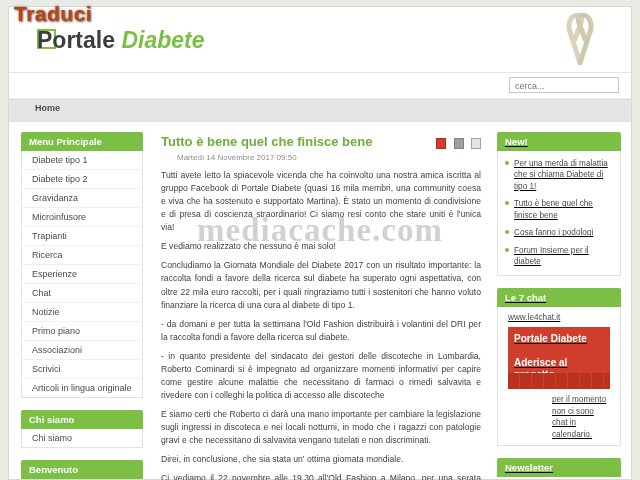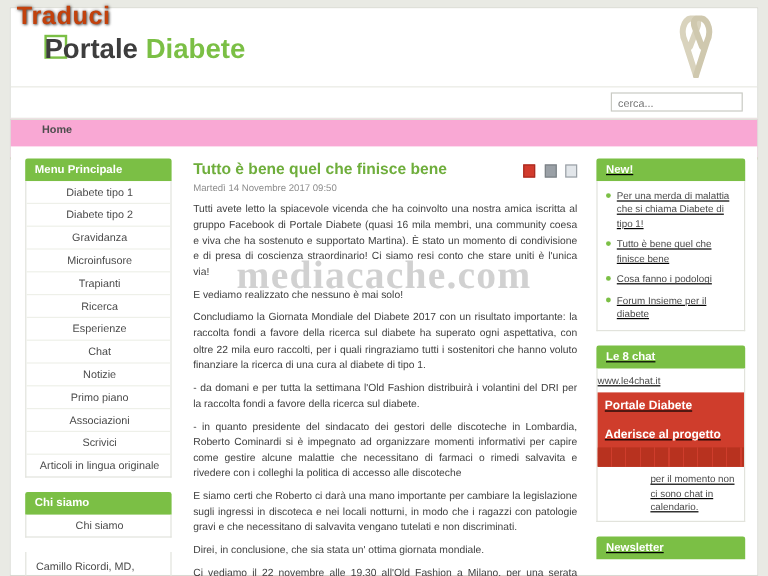--- a/index.html
+++ b/index.html
@@ -35,21 +35,21 @@
   }
   .logo {
     position: absolute;
     left: 28px; top: 20px;
     font-size: 23px;
     font-weight: bold;
     letter-spacing: 0px;
     white-space: nowrap;
   }
   .logo .p1 { color: #3d3d3d; }
-  .logo .p2 { color: #7bbf45; }
+  .logo .p2 { color: #7bbf45; font-style: italic; }
   .logo-box {
     position: absolute;
     left: 28px; top: 22px;
     width: 19px; height: 20px;
     border: 2px solid #7bbf45;
   }
   .ribbon {
     position: absolute;
     right: 34px; top: 6px;
     width: 34px; height: 52px;
@@ -90,21 +90,21 @@
   .searchbox input {
     border: 0; outline: 0; width: 100%; height: 100%;
     font-size: 9px; color: #8f9089;
     font-family: "Liberation Sans", sans-serif;
     background: transparent;
   }
 
   
   .navstrip {
     height: 34px;
-    background: #f9a8d4;
+    background: #e5e5e5;
     border-top: 1px solid #dfe0d8;
     border-bottom: 2px solid #7bbf45;
     position: relative;
   }
   .navstrip .home {
     position: absolute;
     left: 26px; top: 3px;
     font-size: 9px;
     color: #4d4d4d;
     font-weight: bold;
@@ -142,21 +142,21 @@
     font-size: 9.5px;
     font-weight: bold;
     padding: 4px 8px;
     border-radius: 2px 2px 0 0;
   }
   .module-body {
     border: 1px solid #e2e3dc;
     border-top: 0;
     background: #ffffff;
   }
-  .menu-list { list-style: none; margin: 0; padding: 0; text-align: center; }
+  .menu-list { list-style: none; margin: 0; padding: 0; }
   .menu-list li {
     font-size: 9px;
     color: #4a4a4a;
     padding: 4px 8px 4px 10px;
     border-bottom: 1px solid #eef0e9;
     white-space: nowrap;
     overflow: hidden;
     text-overflow: ellipsis;
   }
   .menu-list li:last-child { border-bottom: 0; }
@@ -188,21 +188,21 @@
     margin-left: 3px;
     vertical-align: middle;
   }
   .ic-pdf { background: #d23b2d; border: 1px solid #a92c21; }
   .ic-print { background: #9aa0a6; border: 1px solid #7c8287; }
   .ic-mail { background: #e2e6ea; border: 1px solid #9aa0a6; }
   .article-date {
     clear: both;
     font-size: 8px;
     color: #8d8d8d;
-    margin: 2px 0 7px 0;
+    margin: 2px 0 7px 16px;
   }
   .article-body {
     font-size: 8.6px;
     color: #3f3f3f;
     line-height: 1.52;
     text-align: justify;
   }
   .article-body p { margin: 0 0 6px 0; }
 
   
@@ -219,21 +219,21 @@
     position: absolute;
     left: 1px; top: 6px;
     width: 4px; height: 4px;
     background: #7bbf45;
     border-radius: 50%;
   }
 
   .chat-body {
     border: 1px solid #e2e3dc;
     border-top: 0;
-    padding: 5px 0;
+    padding: 5px 10px;
     font-size: 8.2px;
     color: #4a4a4a;
     line-height: 1.4;
   }
   .chat-url { color: #4a4a4a; margin-bottom: 4px; }
   .banner {
     background: #cf3d2c;
     color: #ffffff;
     padding: 6px 6px 18px 6px;
     position: relative;
@@ -324,20 +324,21 @@
         <div class="module">
           <div class="module-head">Chi siamo</div>
           <div class="module-body">
             <ul class="menu-list">
               <li>Chi siamo</li>
             </ul>
           </div>
         </div>
 
         <div class="module">
+          <div class="module-head">Benvenuto</div>
           <div class="plain-body">Camillo Ricordi, MD, Direttore, Diabetes Research Institute</div>
         </div>
 
       </div>
 
       <div class="col-main">
         <div class="title-icons">
           <span class="ic-pdf"></span>
           <span class="ic-print"></span>
           <span class="ic-mail"></span>
@@ -364,21 +365,21 @@
             <ul class="news-list">
               <li>Per una merda di malattia che si chiama Diabete di tipo 1!</li>
               <li>Tutto è bene quel che finisce bene</li>
               <li>Cosa fanno i podologi</li>
               <li>Forum Insieme per il diabete</li>
             </ul>
           </div>
         </div>
 
         <div class="module">
-          <div class="module-head">Le 8 chat</div>
+          <div class="module-head">Le 7 chat</div>
           <div class="chat-body">
             <div class="chat-url">www.le4chat.it</div>
             <div class="banner">
               <div class="b1">Portale Diabete</div>
               <div class="b2">Aderisce al progetto</div>
               <div class="bricks"></div>
             </div>
             <div class="chat-note">per il momento non ci sono chat in calendario.</div>
           </div>
         </div>

